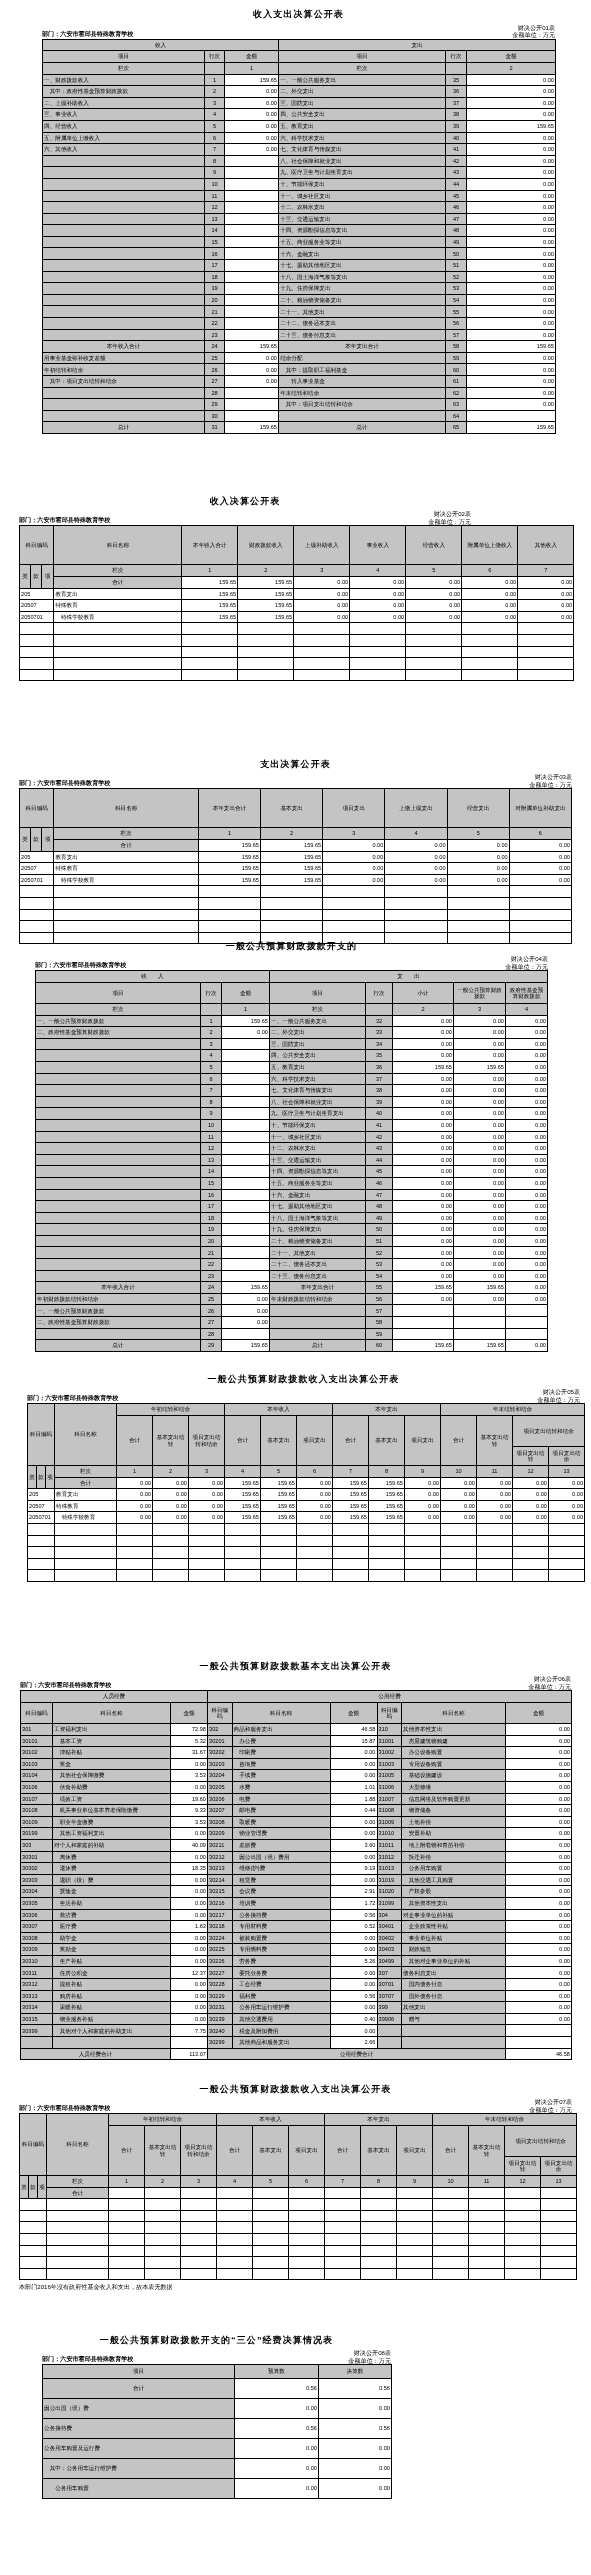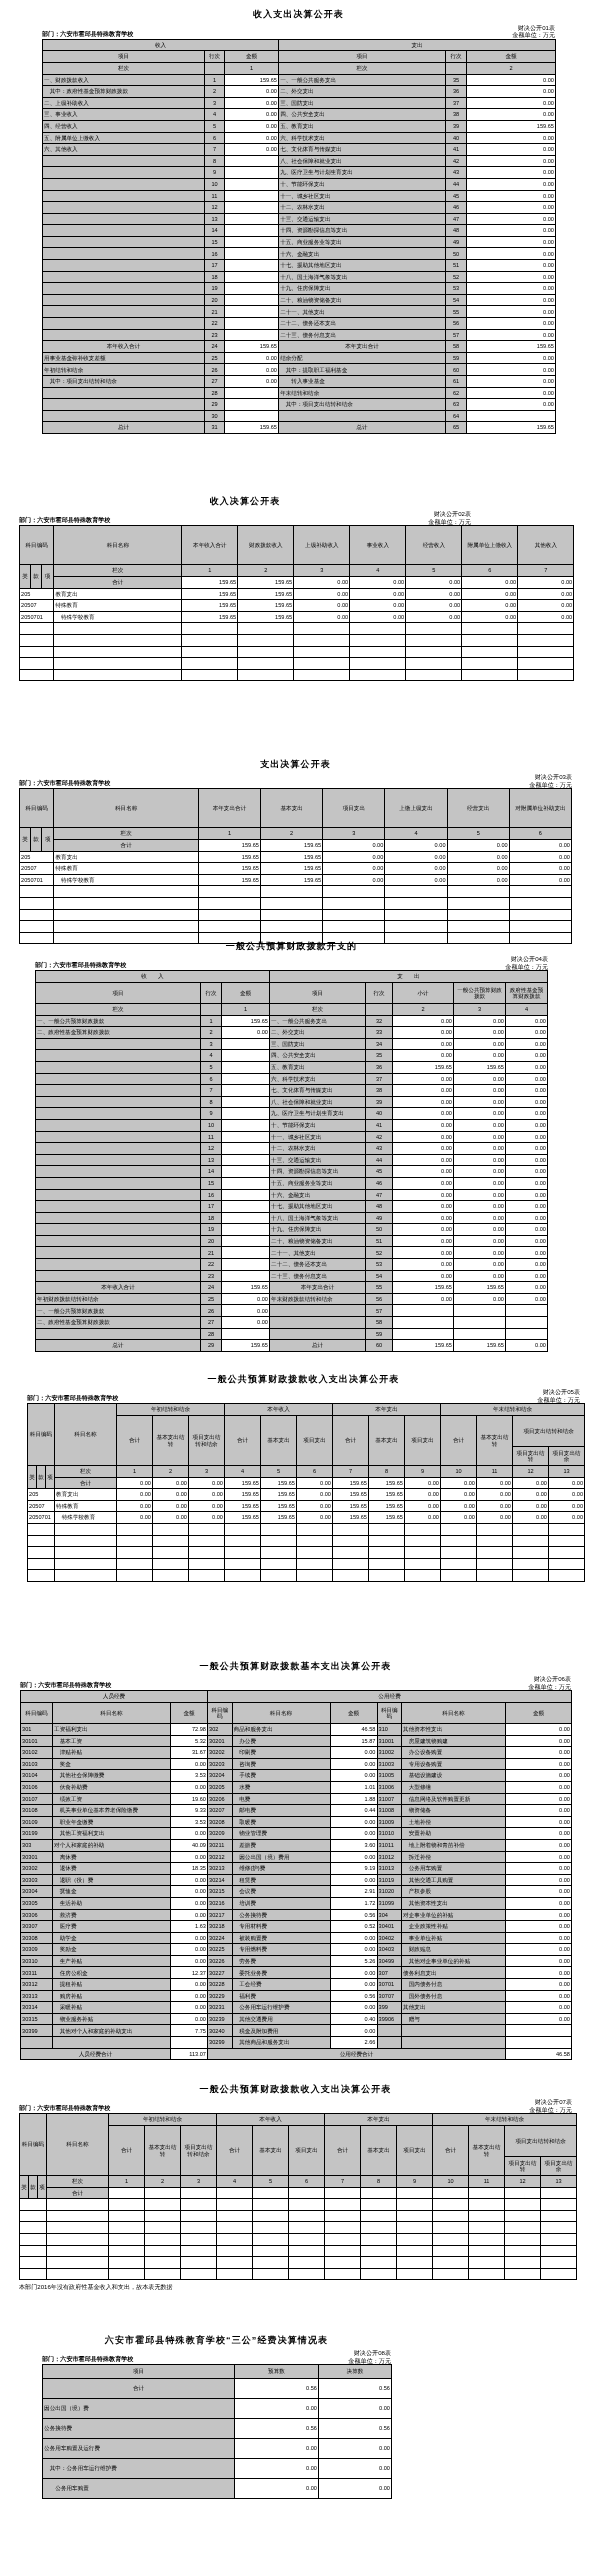--- a/index.html
+++ b/index.html
@@ -1720,21 +1720,21 @@
             <td class="nm"></td>
             <td class="nm"></td>
             <td class="nm"></td>
           </tr>
         </tbody>
     </table>
     <div class="note">本部门2016年没有政府性基金收入和支出，故本表无数据</div>
   </div>
 
   <div class="sec" style="top:2334px;left:42px;width:349px;">
-    <div class="ttl">六安市霍邱县特殊教育学校“三公”经费决算情况表</div>
+    <div class="ttl">一般公共预算财政拨款开支的“三公”经费决算情况表</div>
     <div class="hdr">
       <div class="dept">部门：六安市霍邱县特殊教育学校</div>
       <div class="meta">
         <div>财决公开08表</div>
         <div>金额单位：万元</div>
       </div>
     </div>
     <table class="t">
       <colgroup>
           <col style="width:192px">

